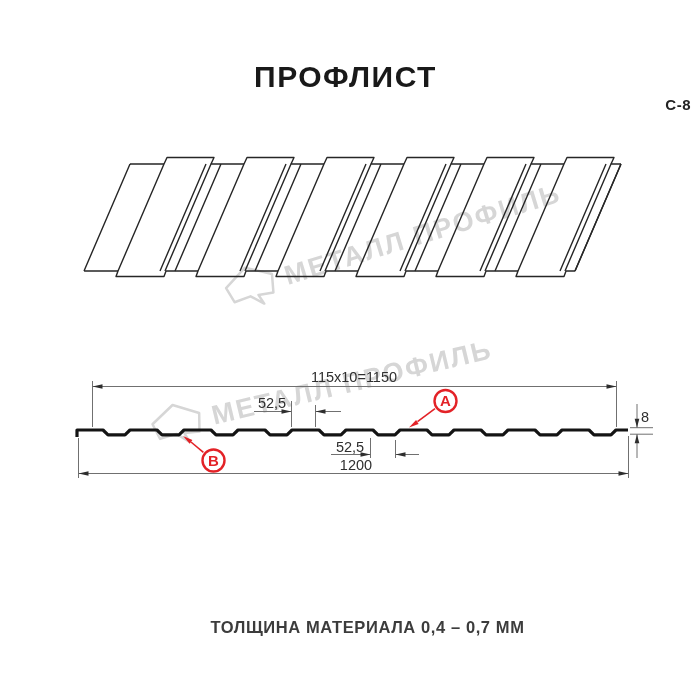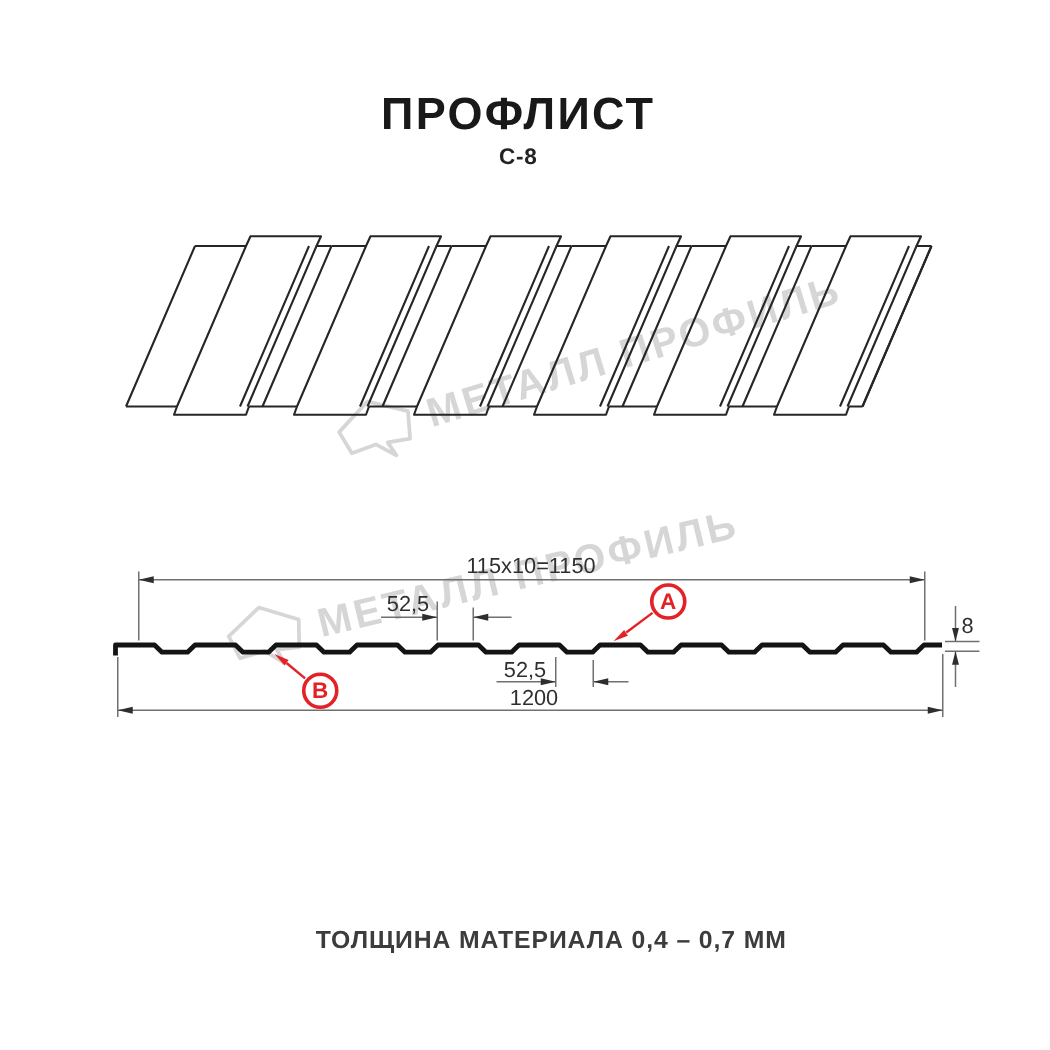--- a/index.html
+++ b/index.html
@@ -5,21 +5,21 @@
   html,body{margin:0;padding:0;background:#ffffff;}
   .canvas{
     position:relative;width:691px;height:700px;background:#ffffff;overflow:hidden;
     font-family:"Liberation Sans",sans-serif;
   }
   .page-title{
     position:absolute;left:0;right:0;top:60px;text-align:center;
     font-size:30px;font-weight:800;letter-spacing:1.5px;color:#191919;
   }
   .page-subtitle{
-    position:absolute;left:0;right:0;top:96px;text-align:center;
+    position:absolute;left:0;right:0;top:96px;text-align:right;
     font-size:15px;font-weight:700;letter-spacing:0.5px;color:#222;
   }
   .footer-note{
     position:absolute;left:0;right:0;top:618px;text-align:center;
     font-size:16.5px;font-weight:700;letter-spacing:0.6px;color:#3c3c3c;padding-left:44px;
   }
   .wm{
     position:absolute;display:flex;align-items:center;gap:8px;
     transform-origin:left center;white-space:nowrap;z-index:1;
   }

